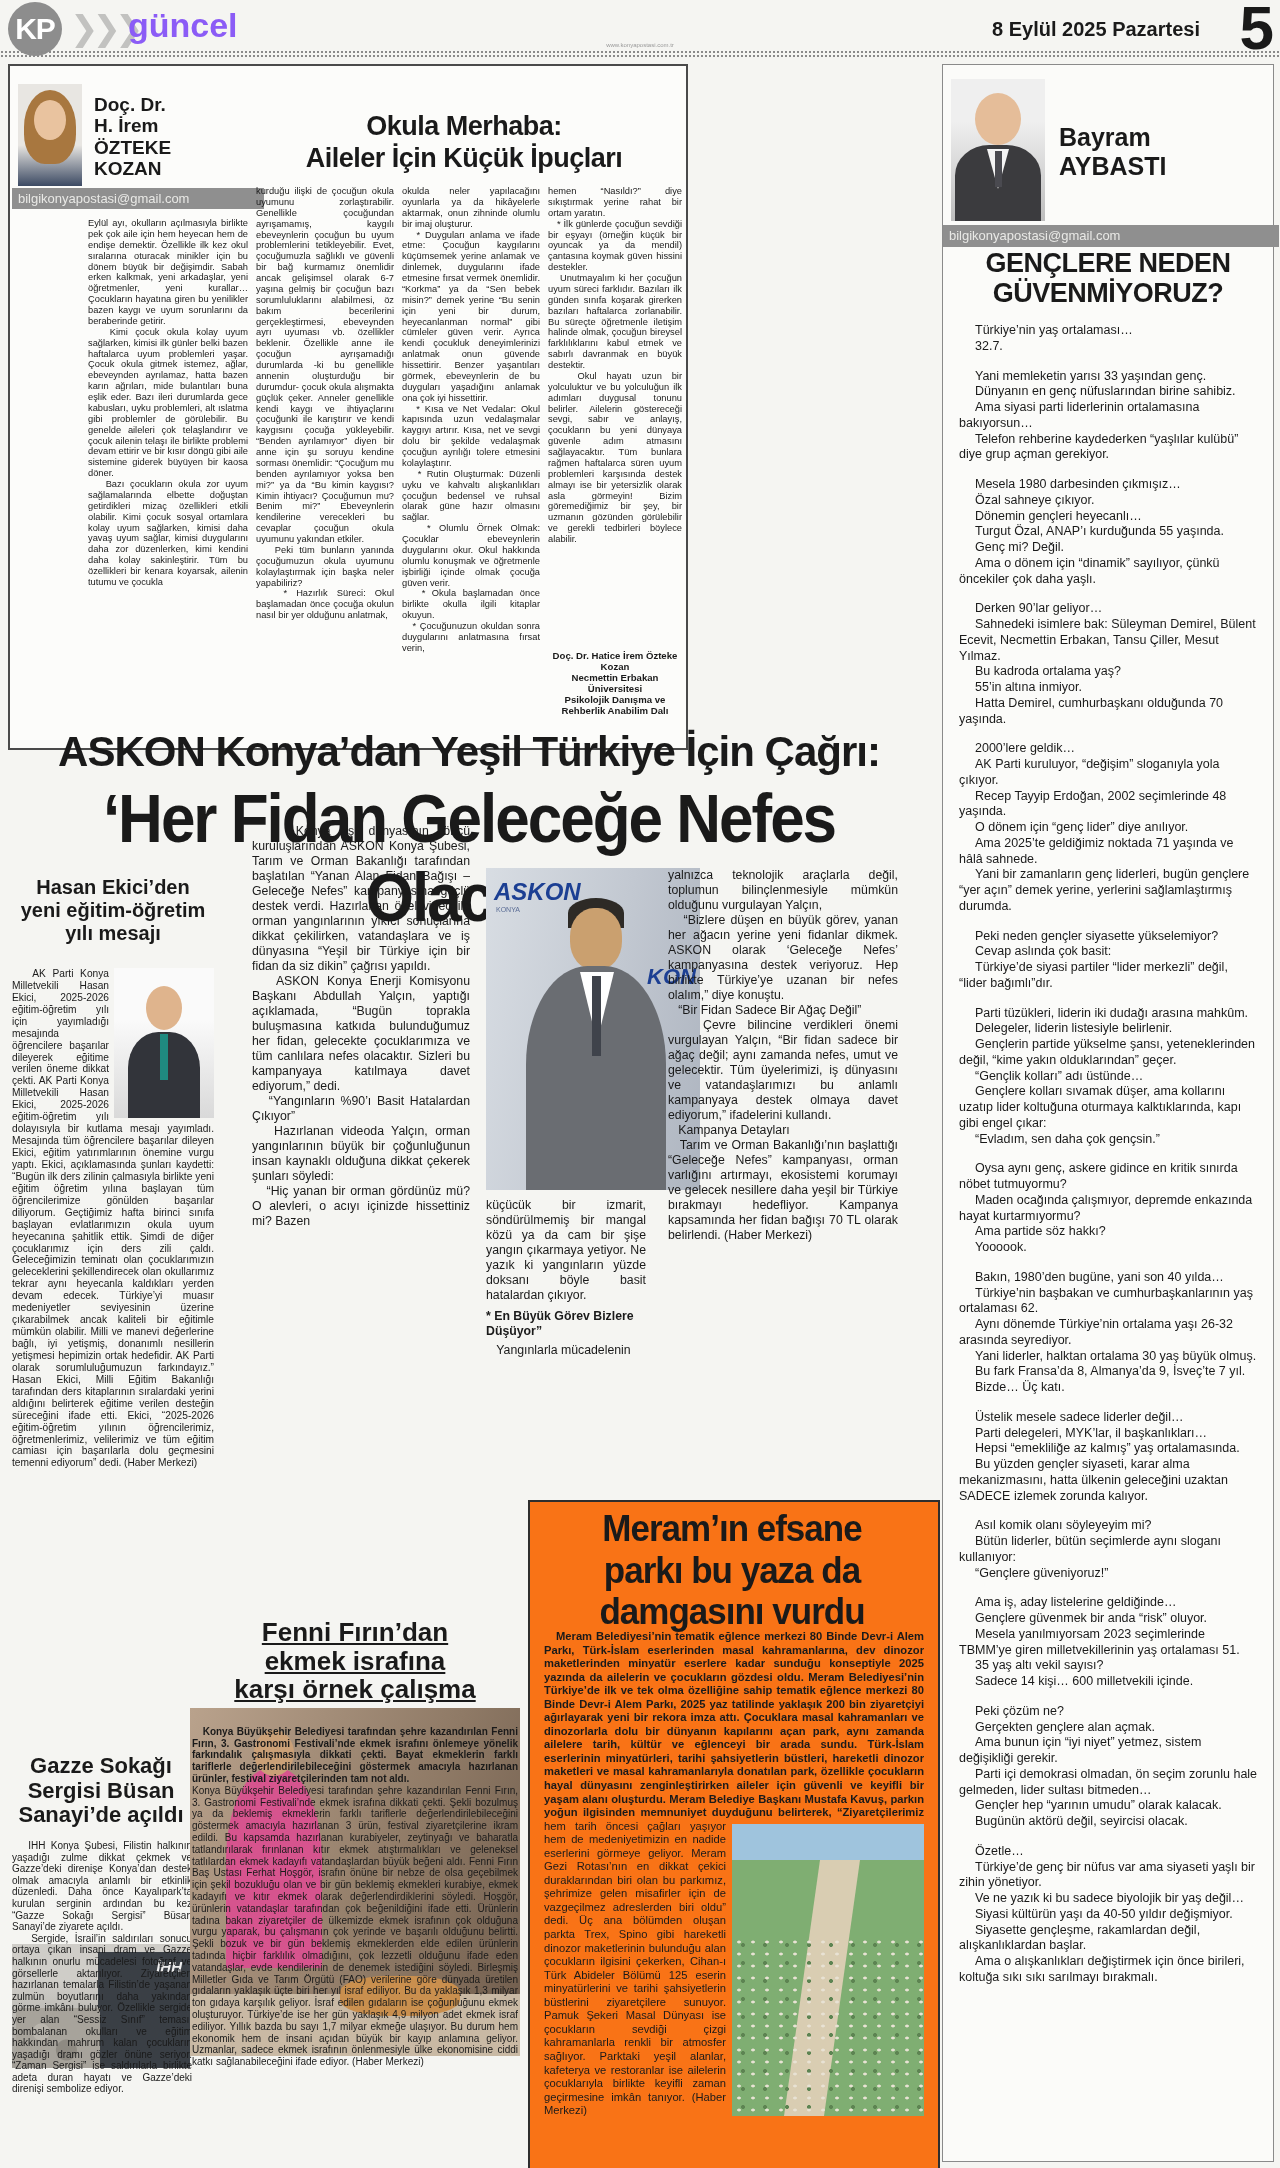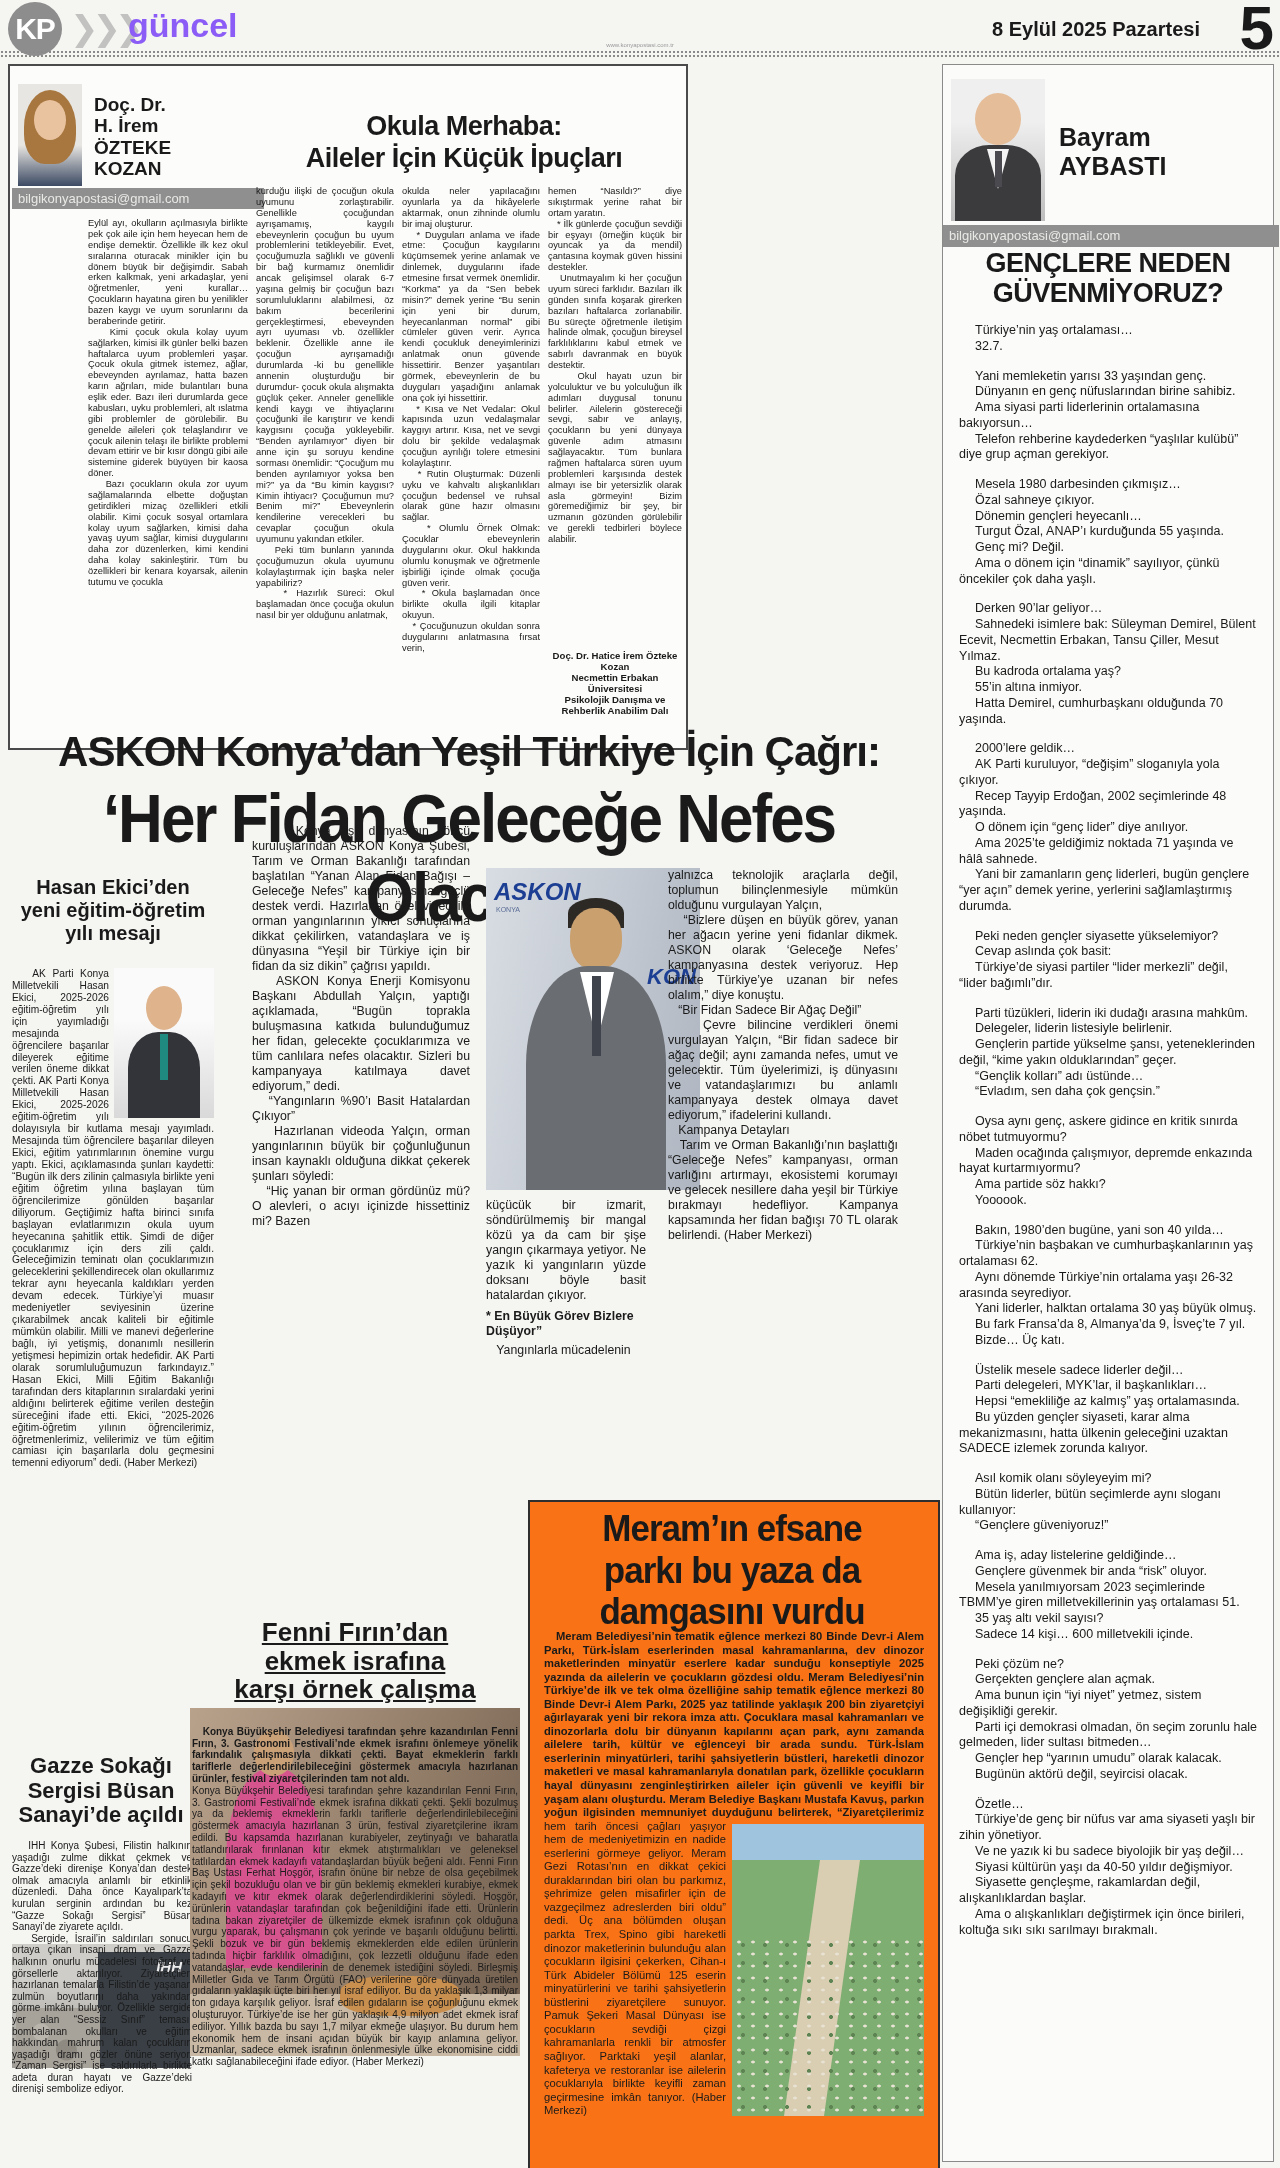--- a/index.html
+++ b/index.html
@@ -204,20 +204,21 @@
       <p class="ab-p">Yani bir zamanların genç liderleri, bugün gençlere “yer açın” demek yerine, yerlerini sağlamlaştırmış durumda.</p>
       <p class="ab-p spacer"></p>
       <p class="ab-p">Peki neden gençler siyasette yükselemiyor?</p>
       <p class="ab-p">Cevap aslında çok basit:</p>
       <p class="ab-p">Türkiye’de siyasi partiler “lider merkezli” değil, “lider bağımlı”dır.</p>
       <p class="ab-p spacer"></p>
       <p class="ab-p">Parti tüzükleri, liderin iki dudağı arasına mahkûm.</p>
       <p class="ab-p">Delegeler, liderin listesiyle belirlenir.</p>
       <p class="ab-p">Gençlerin partide yükselme şansı, yeteneklerinden değil, “kime yakın olduklarından” geçer.</p>
       <p class="ab-p">“Gençlik kolları” adı üstünde…</p>
+      <p class="ab-p">Gençlere kolları sıvamak düşer, ama kollarını uzatıp lider koltuğuna oturmaya kalktıklarında, kapı gibi engel çıkar:</p>
       <p class="ab-p">“Evladım, sen daha çok gençsin.”</p>
       <p class="ab-p spacer"></p>
       <p class="ab-p">Oysa aynı genç, askere gidince en kritik sınırda nöbet tutmuyormu?</p>
       <p class="ab-p">Maden ocağında çalışmıyor, depremde enkazında hayat kurtarmıyormu?</p>
       <p class="ab-p">Ama partide söz hakkı?</p>
       <p class="ab-p">Yoooook.</p>
       <p class="ab-p spacer"></p>
       <p class="ab-p">Bakın, 1980’den bugüne, yani son 40 yılda…</p>
       <p class="ab-p">Türkiye’nin başbakan ve cumhurbaşkanlarının yaş ortalaması 62.</p>
       <p class="ab-p">Aynı dönemde Türkiye’nin ortalama yaşı 26-32 arasında seyrediyor.</p>

